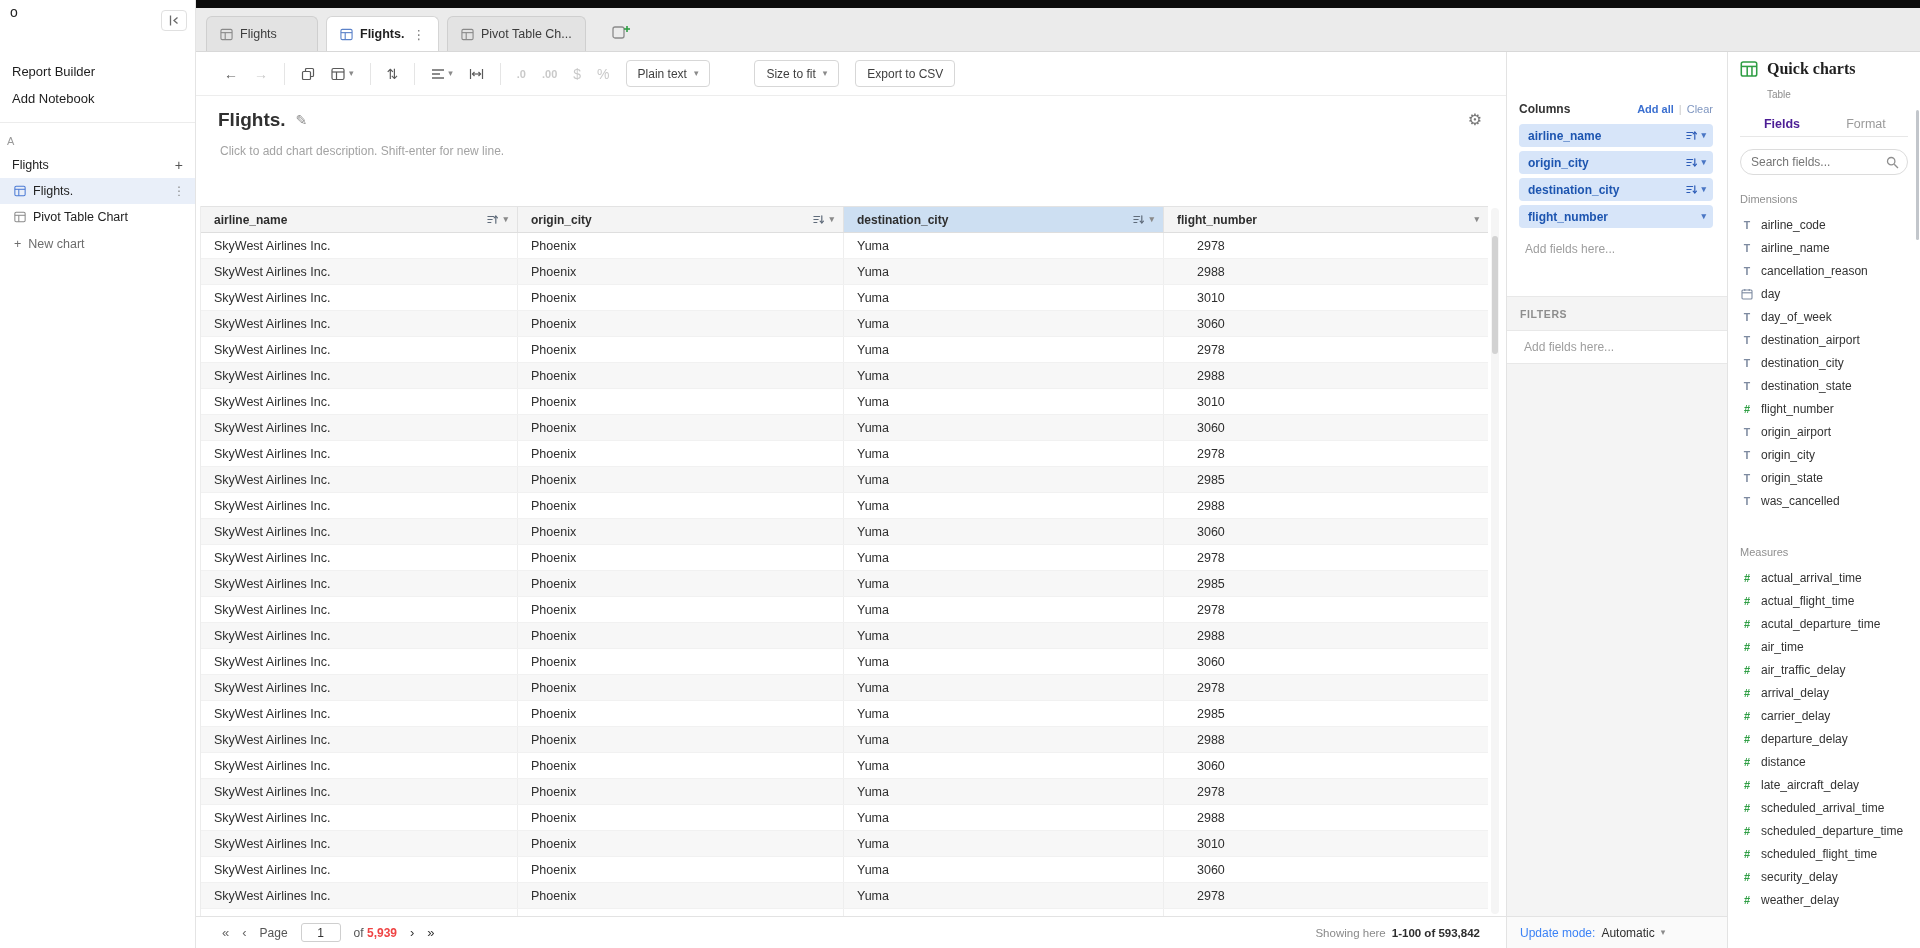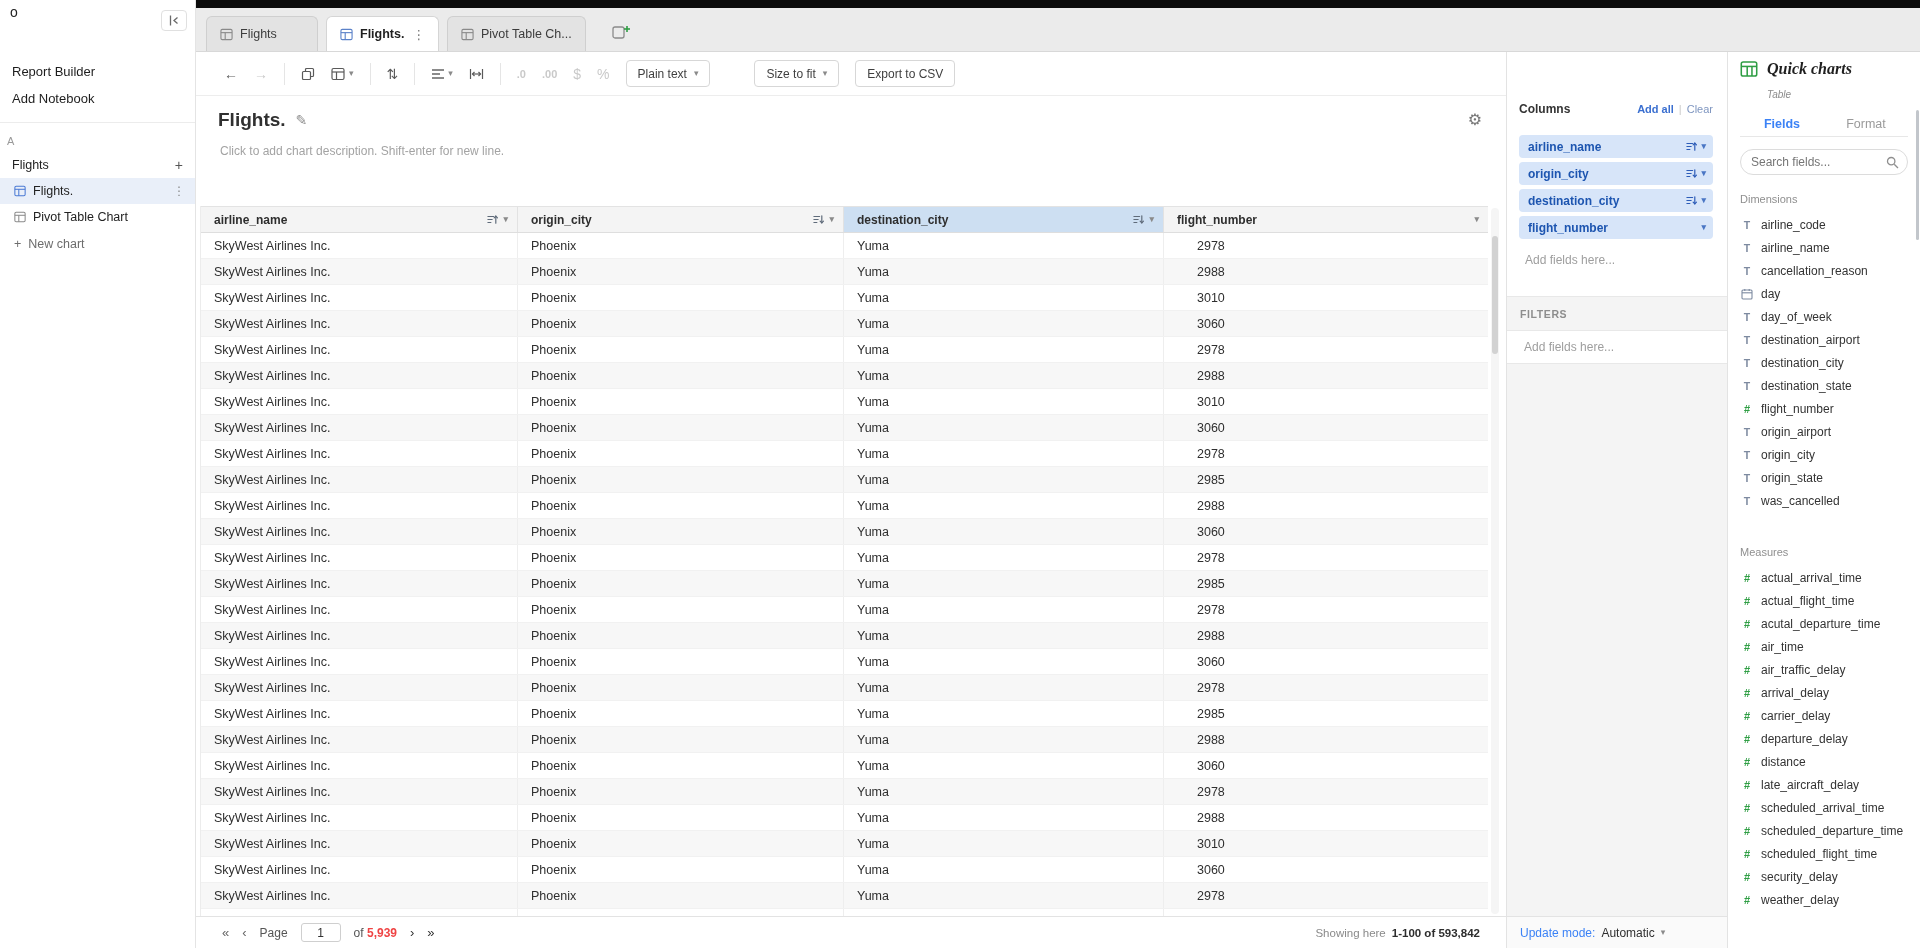--- a/index.html
+++ b/index.html
@@ -90,21 +90,21 @@
   .pg-total { font-weight:bold; color:#ef4444; }
   .pg-right { margin-left:auto; display:flex; gap:6px; align-items:center; font-size:11.5px; }
   .showing-label { color:#8a8a8a; }
   .showing-value { font-weight:bold; color:#2d2d2d; }
 
   
   .columns-panel { position:absolute; left:1506px; top:52px; width:221px; height:896px;
     background:#f4f4f4; border-left:1px solid #e3e3e3; }
   .cp-top { position:absolute; top:0; left:0; right:0; height:245px; background:#fff;
     border-bottom:1px solid #e8e8e8; padding:50px 14px 0 12px; }
-  .cp-head { display:flex; align-items:center; justify-content:space-between; margin-bottom:19px;gap:28px; }
+  .cp-head { display:flex; align-items:center; justify-content:space-between; margin-bottom:8px;gap:28px; }
   .cp-title { font-size:12px; font-weight:bold; color:#333; }
   .cp-links { font-size:11px; display:flex; gap:5px; align-items:flex-end; }
   .link-addall { color:#3a6fd0; font-weight:bold; cursor:pointer; }
   .link-sep { color:#c9c9c9; }
   .link-clear { color:#7f96c0; cursor:pointer; }
   .chip { height:23px; border-radius:4px; background:#d7e5f9; color:#1d55b0; display:flex;
     align-items:center; justify-content:space-between; padding:0 7px 0 9px; font-size:12px;
     font-weight:bold; margin-bottom:4px; cursor:pointer; }
   .chip-icons { display:flex; align-items:center; gap:4px; }
   .chip .caret { color:#4a76c4; }
@@ -115,27 +115,27 @@
     border-top:1px solid #e8e8e8; border-bottom:1px solid #e8e8e8; display:flex; align-items:center;
     padding-left:17px; font-size:12px; color:#9e9e9e; cursor:pointer; }
   .cp-bottom { position:absolute; bottom:0; left:0; right:0; height:32px; background:#fafafa;
     border-top:1px solid #e3e3e3; display:flex; align-items:center; padding-left:13px; gap:6px; font-size:12px; }
   .um-label { color:#3b82f6; }
   .um-value { color:#2f2f2f; cursor:pointer; }
 
   
   .fields-panel { position:absolute; left:1727px; top:52px; width:193px; height:896px; background:#fff;
     border-left:1px solid #e3e3e3; padding:8px 12px 0 12px; overflow:hidden; }
-  .fp-header { display:flex; gap:9px; align-items:flex-start;font-style:italic; }
+  .fp-header { display:flex; gap:9px; align-items:flex-start; }
   .fp-titles { display:flex; flex-direction:column; }
   .fp-title { font-family:"Liberation Serif", serif; font-size:16px; font-weight:bold; color:#1f1f1f; line-height:17px; }
   .fp-subtitle { font-size:10px; color:#8c8c8c; margin-top:12px; }
   .fp-tabs { display:flex; margin-top:12px; border-bottom:1px solid #e7e7e7; height:25px; align-items:center; }
   .fp-tab { flex:1; text-align:center; font-size:12.5px; color:#9a9a9a; cursor:pointer; }
-  .fp-tab.active { color:#3b82f6; font-weight:bold; }
+  .fp-tab.active { color:#4c1d95; font-weight:bold; }
   .fp-search { margin-top:12px; position:relative; }
   .fp-search input { width:100%; height:26px; border:1px solid #dcdcdc; border-radius:13px;
     padding:0 28px 0 10px; font-size:12px; color:#555; font-family:inherit; background:#fff; outline:none; }
   .fp-search .mag { position:absolute; right:9px; top:7px; }
   .fp-group-label { font-size:11px; color:#8f8f8f; margin-top:18px; margin-bottom:8px; }
   .fp-group-label.measures { margin-top:34px; }
   .field-item { height:23px; display:flex; align-items:center; gap:7px; font-size:12px; color:#333; cursor:pointer; }
   .ficon { width:14px; display:flex; justify-content:center; align-items:center; font-weight:bold; }
   .ficon.t { color:#7d8aa0; font-size:10.5px; }
   .ficon.num { color:#2f9e44; font-size:11px; }

